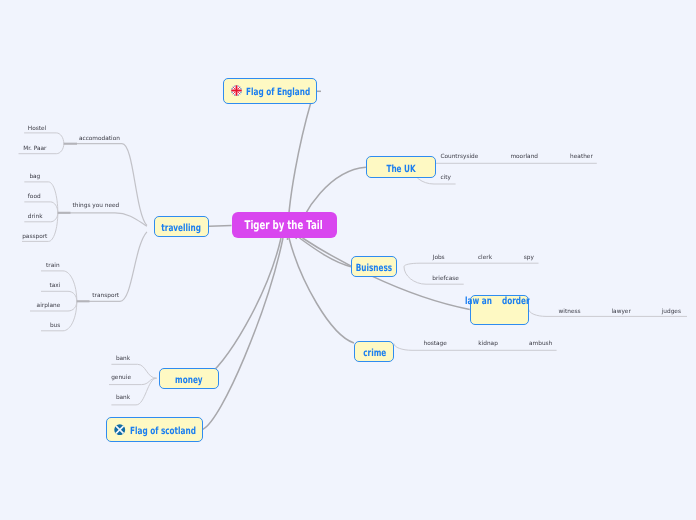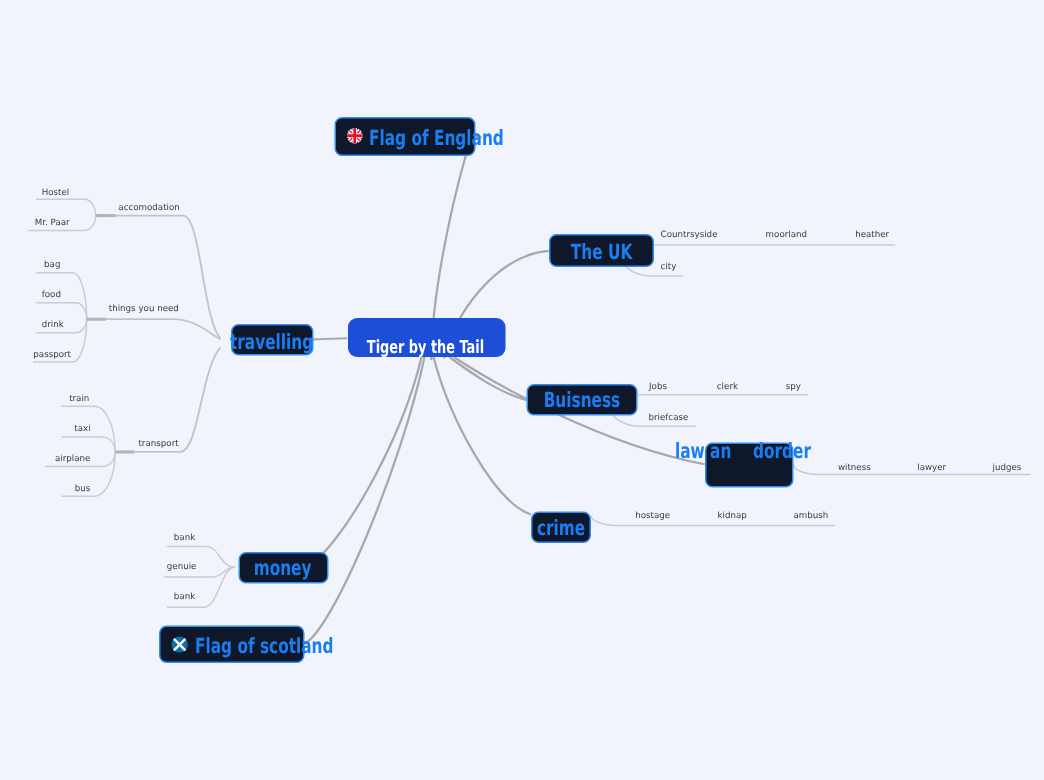--- a/index.html
+++ b/index.html
@@ -3,25 +3,25 @@
 <meta charset="utf-8">
 <title>Tiger by the Tail</title>
 <style>
   html,body{margin:0;padding:0;}
   body{width:696px;height:520px;background:#f1f4fd;overflow:hidden;
        font-family:"DejaVu Sans",sans-serif;
        -webkit-font-smoothing:antialiased;text-rendering:geometricPrecision;}
   #canvas{position:relative;width:696px;height:520px;}
   svg.links{position:absolute;left:0;top:0;width:696px;height:520px;pointer-events:none;}
   .node{position:absolute;box-sizing:border-box;white-space:nowrap;}
-  .root-node{background:#1d4ed8;color:#ffffff;border-radius:6px;font-weight:bold;
-     font-size:12px;display:flex;align-items:flex-end;justify-content:center;}
+  .root-node{background:#d946ef;color:#ffffff;border-radius:6px;font-weight:bold;
+     font-size:12px;display:flex;align-items:center;justify-content:center;}
   .root-node span{display:inline-block;transform:scaleX(.715);}
-  .box-node{background:#0f172a;border:1.6px solid #2f8cf0;border-radius:5px;color:#1a7ef0;
-     font-weight:bold;font-size:14px;display:flex;align-items:center;justify-content:center;}
+  .box-node{background:#fef9c3;border:1.6px solid #2f8cf0;border-radius:5px;color:#1a7ef0;
+     font-weight:bold;font-size:10px;display:flex;align-items:center;justify-content:center;}
   .box-node span.lbl{display:inline-block;transform:scaleX(.73) translateY(1.6px);}
   .flag-node{justify-content:flex-start;padding-left:7.5px;}
   .flag-node .lbl{margin-left:4px;transform-origin:left center;}
   .flag-node .flagicon{display:flex;align-items:center;}
   .two-line{flex-direction:row;align-items:flex-start;padding-left:6px;line-height:8.5px;
      justify-content:center;}
   .two-line span.lbl{transform-origin:left center;height:8.5px;}
   .leaf{position:absolute;color:#3a3a44;font-size:5.8px;white-space:nowrap;line-height:1;}
   .leaf span{display:inline-block;}
 </style>
@@ -84,21 +84,21 @@
 </div>
 
 <div class="node box-node" style="left:154px;top:216.4px;width:55px;height:20.5px;">
   <span class="lbl">travelling</span>
 </div>
 
 <div class="node box-node" style="left:365.9px;top:156.3px;width:70px;height:21.5px;">
   <span class="lbl">The UK</span>
 </div>
 
-<div class="node box-node" style="left:351px;top:256.2px;width:74px;height:20.5px;">
+<div class="node box-node" style="left:351px;top:256.2px;width:46px;height:20.5px;">
   <span class="lbl">Buisness</span>
 </div>
 
 <div class="node box-node two-line" style="left:469.8px;top:294.5px;width:59px;height:30.5px;">
   <span class="lbl">law an</span>
   <span class="lbl">dorder</span>
 </div>
 
 <div class="node box-node" style="left:354.3px;top:341px;width:40px;height:20.5px;">
   <span class="lbl">crime</span>

